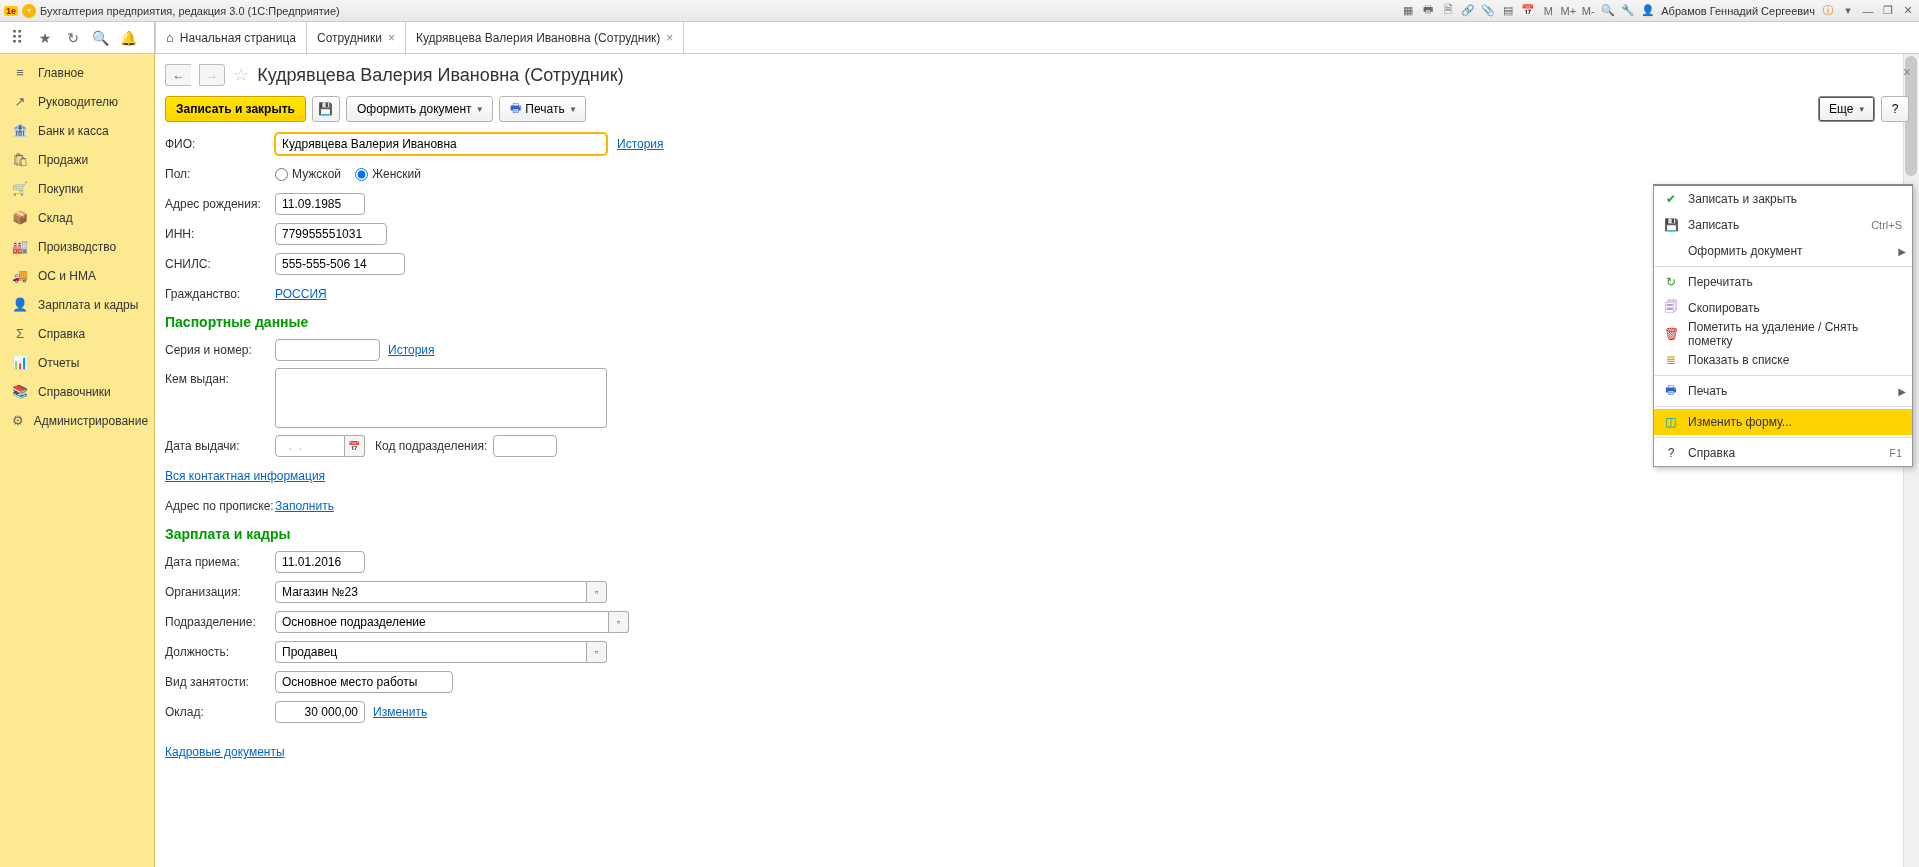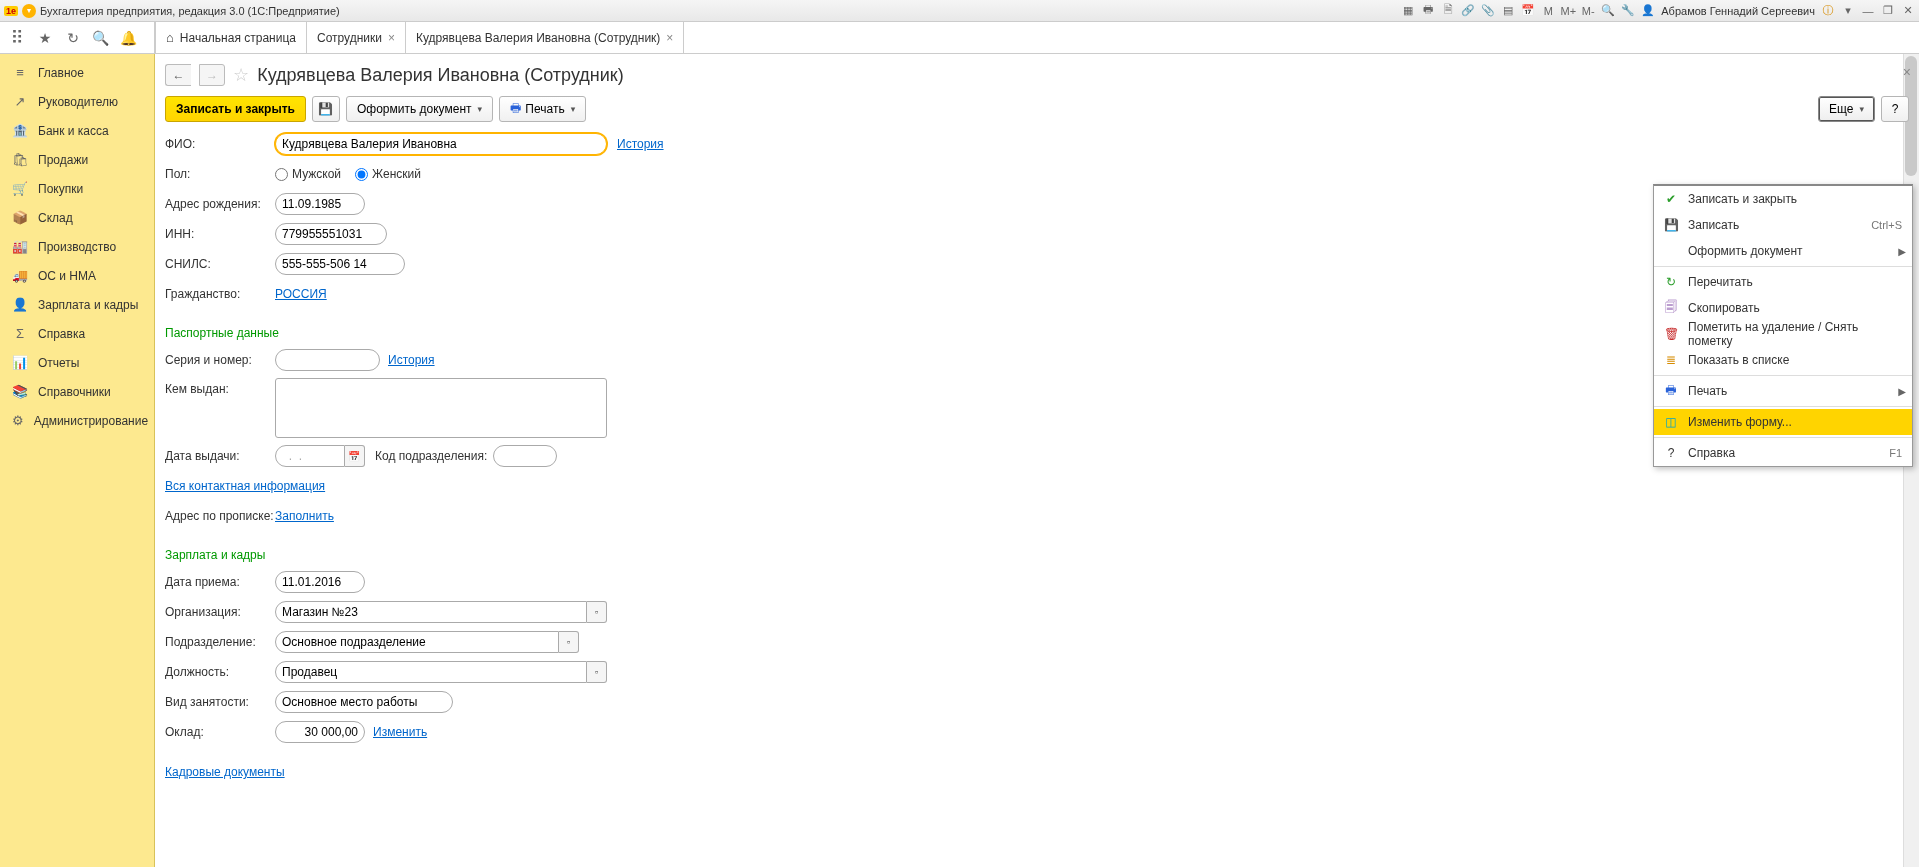--- a/index.html
+++ b/index.html
@@ -49,26 +49,26 @@
 .btn-yellow { background: linear-gradient(#ffe400,#ffd400); border-color: #c9a500; font-weight: bold; }
 .btn-icon-only { padding: 0; width: 28px; justify-content: center; }
 .dd-caret { font-size: 9px; color: #555; margin-left: 2px; }
 .right-btns { position: absolute; right: 10px; top: 0; display: flex; gap: 6px; }
 .btn-more { background: linear-gradient(#fff,#eee); border: 1px solid #888; box-shadow: 0 0 0 1px #555 inset; }
 
 
 .form-area { padding: 0 10px 10px; }
 .form-row { display: flex; align-items: center; margin-bottom: 6px; min-height: 24px; }
 .form-label { width: 110px; font-size: 12px; color: #333; }
-.text-input { height: 22px; border: 1px solid #aaa; border-radius: 11px; padding: 0 6px; font-size: 12px; background: #fff; }
+.text-input { height: 22px; border: 1px solid #aaa; border-radius: 4px; padding: 0 6px; font-size: 12px; background: #fff; }
 .text-input.hl { box-shadow: 0 0 0 1px #ffb400; border-color: #ffb400; }
 .link { color: #0066cc; text-decoration: underline; cursor: pointer; font-size: 12px; }
 .radio-row { display: flex; gap: 14px; align-items: center; }
 .radio-row label { display: flex; align-items: center; gap: 4px; font-size: 12px; }
-.section-title { color: #009900; font-size: 12px; margin: 20px 0 8px; }
+.section-title { color: #009900; font-size: 14px; margin: 8px 0 8px; font-weight: bold; }
 .textarea { width: 332px; height: 60px; border: 1px solid #aaa; border-radius: 3px; resize: none; padding: 4px; font-size: 12px; background: #fff; }
 .select-input { display: flex; align-items: center; }
 .select-input input { border-top-right-radius: 0; border-bottom-right-radius: 0; }
 .select-btn { width: 20px; height: 22px; border: 1px solid #aaa; border-left: none; background: #f5f5f5; display: inline-flex; align-items: center; justify-content: center; font-size: 9px; border-radius: 0 3px 3px 0; cursor: pointer; }
 .date-input-group { display: flex; }
 .date-input-group input { border-top-right-radius: 0; border-bottom-right-radius: 0; }
 .cal-btn { width: 20px; height: 22px; border: 1px solid #aaa; border-left: none; background: #f5f5f5; display: inline-flex; align-items: center; justify-content: center; font-size: 10px; border-radius: 0 3px 3px 0; }
 .salary-input { text-align: right; }
 
 
@@ -330,21 +330,21 @@
         <span class="form-label">Организация:</span>
         <div class="select-input">
             <input class="text-input" style="width: 312px;" value="Магазин №23">
             <span class="select-btn">▫</span>
           </div>
       </div>
 
       <div class="form-row">
         <span class="form-label">Подразделение:</span>
         <div class="select-input">
-            <input class="text-input" style="width: 284px;" value="Основное подразделение">
+            <input class="text-input" style="width: 334px;" value="Основное подразделение">
             <span class="select-btn">▫</span>
           </div>
       </div>
 
       <div class="form-row">
         <span class="form-label">Должность:</span>
         <div class="select-input">
             <input class="text-input" style="width: 312px;" value="Продавец">
             <span class="select-btn">▫</span>
           </div>

